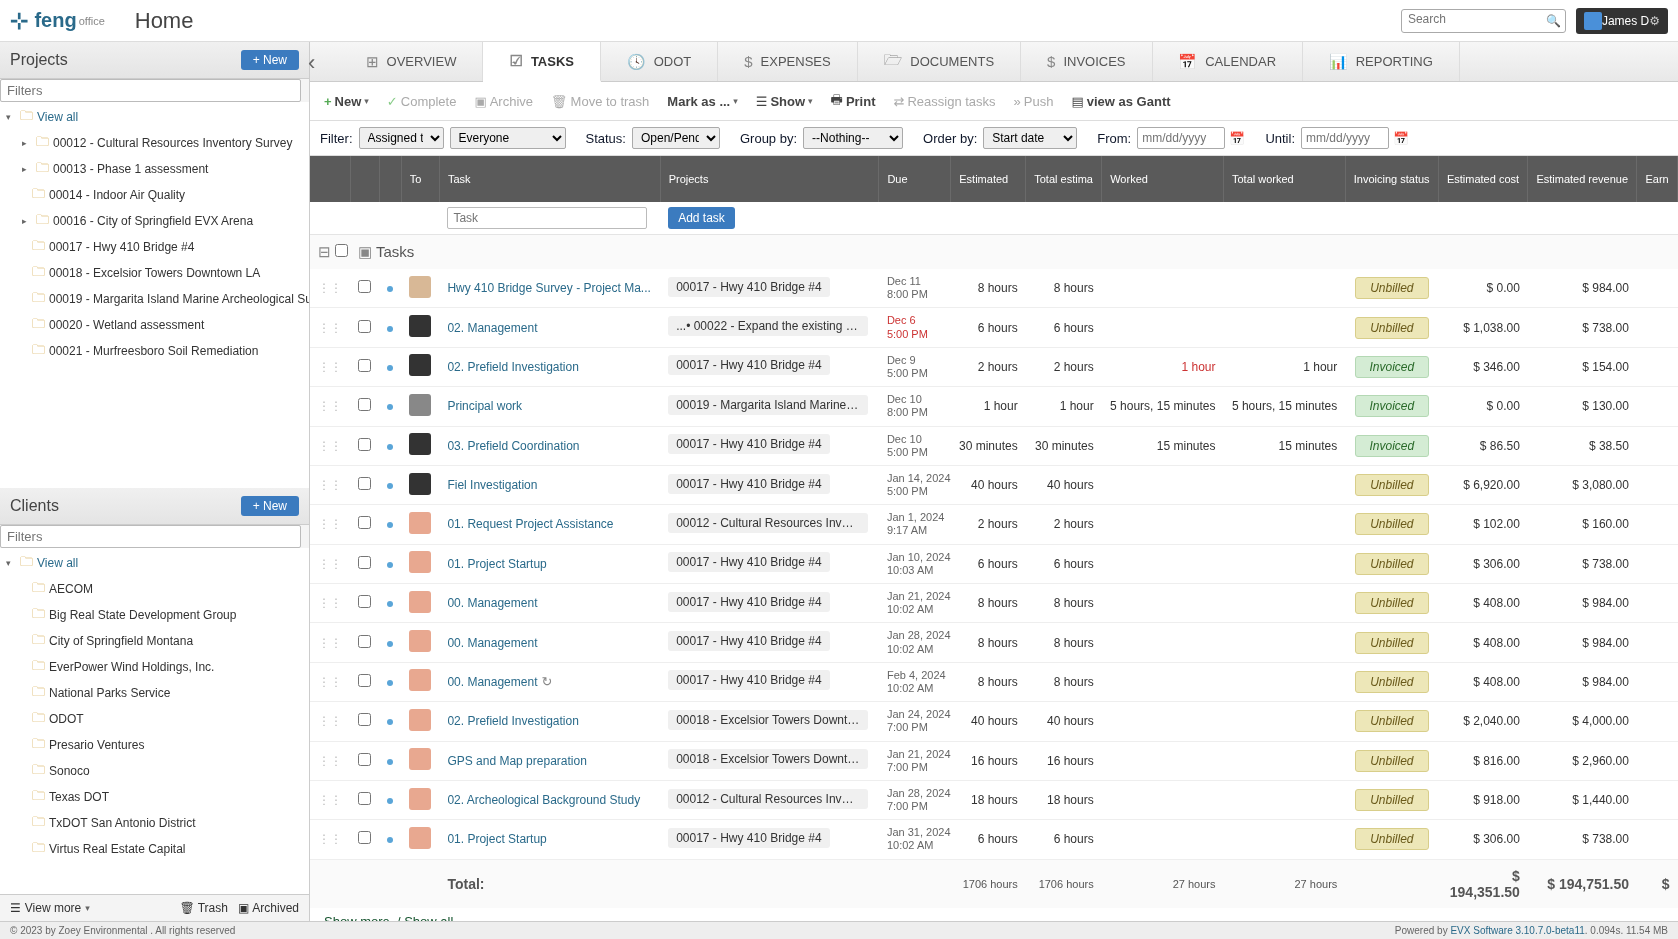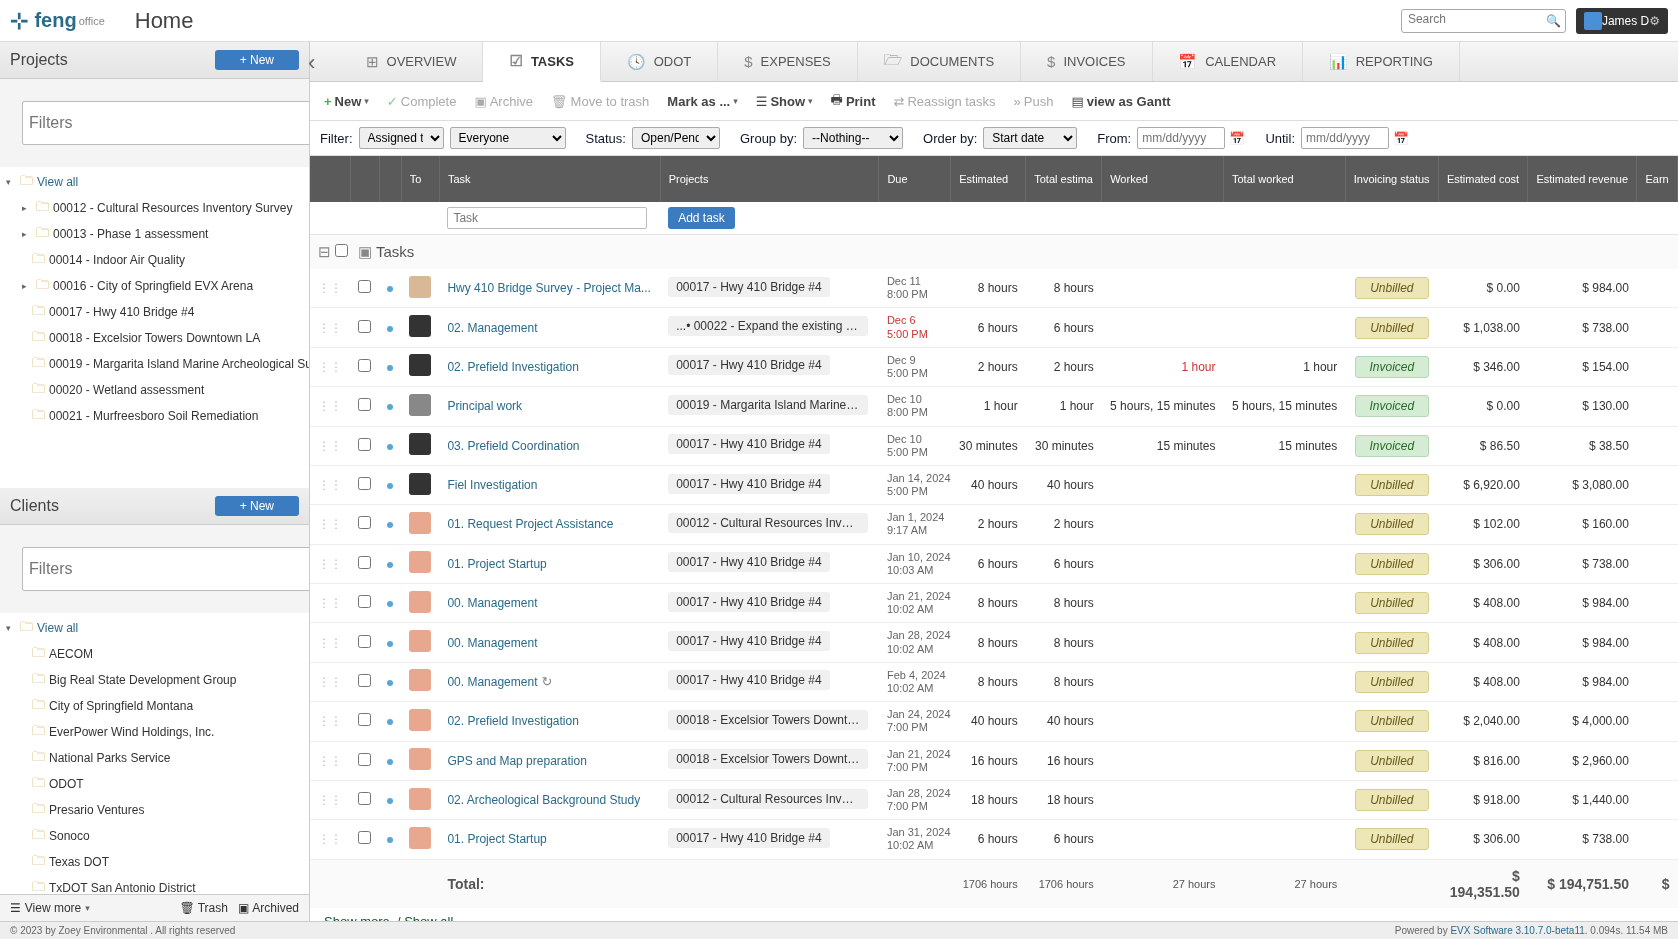--- a/index.html
+++ b/index.html
@@ -20,22 +20,22 @@
 .gear-icon { color: #ccc; }
 
 
 .main { display: flex; height: calc(100% - 42px - 18px); }
 
 
 .sidebar { width: 310px; background: #f4f4f4; border-right: 1px solid #ccc; display: flex; flex-direction: column; overflow: hidden; }
 .panel-header { background: linear-gradient(#f0f0f0, #e4e4e4); padding: 8px 10px; display: flex; align-items: center; justify-content: space-between; border-top: 1px solid #ccc; border-bottom: 1px solid #ccc; }
 .panel-header h2 { font-size: 16px; font-weight: normal; color: #444; }
 .panel-header:first-child { border-top: none; }
-.btn-new { background: #3b7bbf; color: #fff; padding: 3px 25px; border-radius: 3px; font-size: 12px; cursor: pointer; border: none; }
-.filter-input { width: calc(100% - 8px); margin: 22px; padding: 12px 6px; border: 1px solid #bbb; border-radius: 2px; font-size: 16px; }
+.btn-new { background: #3b7bbf; color: #fff; padding: 3px 12px; border-radius: 3px; font-size: 12px; cursor: pointer; border: none; }
+.filter-input { width: calc(100% - 8px); margin: 0; padding: 3px 6px; border: 1px solid #bbb; border-radius: 2px; font-size: 13px; }
 .tree { flex: 1; overflow: auto; background: #fff; padding: 2px 0 4px 0; }
 .tree-item { padding: 2px 6px 2px 18px; cursor: pointer; white-space: nowrap; overflow: hidden; text-overflow: ellipsis; display: flex; align-items: center; gap: 4px; }
 .tree-item.root { font-weight: normal; color: #2a6a8a; padding-left: 6px; }
 .tree-item.child { padding-left: 32px; }
 .tree-item.childexp { padding-left: 22px; }
 .folder-icon { color: #d4a84b; font-size: 13px; }
 .expand-icon { font-size: 9px; color: #666; width: 10px; }
 .section-clients { flex: 1; display: flex; flex-direction: column; min-height: 0; }
 .section-projects { flex: 1.1; display: flex; flex-direction: column; min-height: 0; }
 .sidebar-footer { padding: 6px 10px; border-top: 1px solid #ccc; display: flex; align-items: center; justify-content: space-between; background: #f4f4f4; font-size: 12px; }

